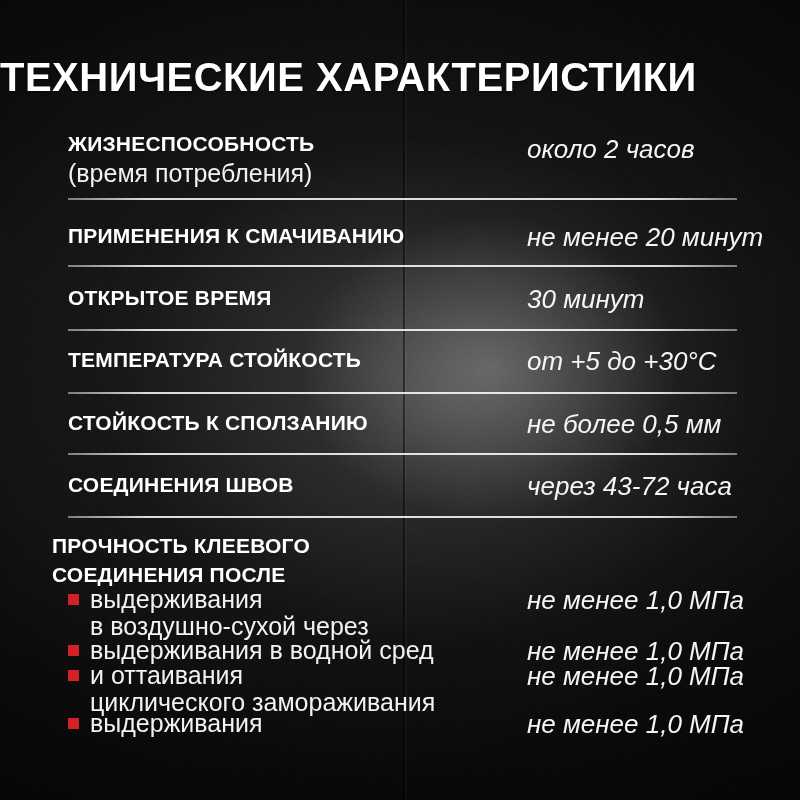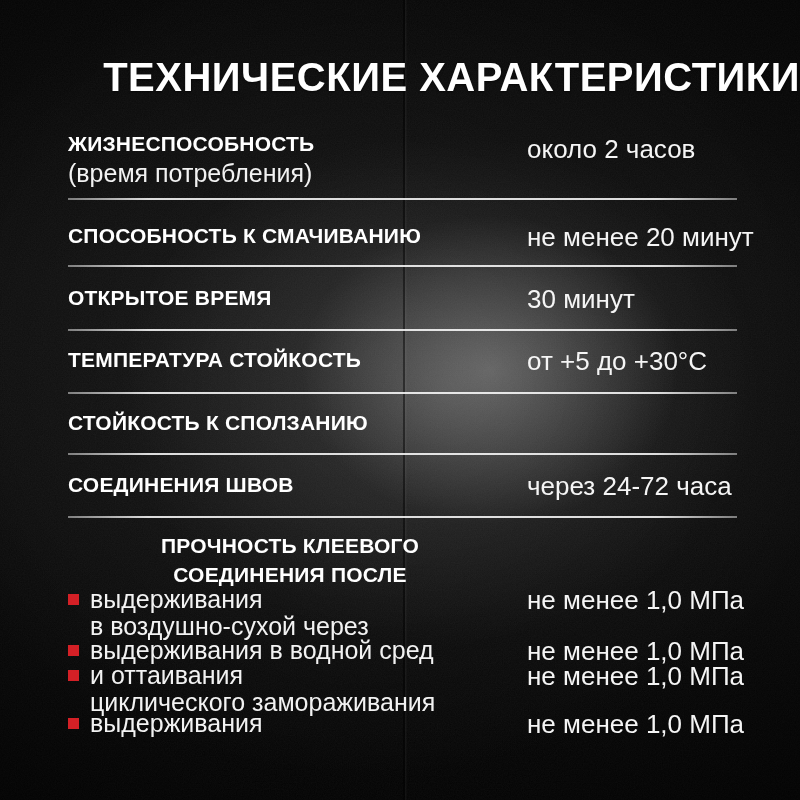--- a/index.html
+++ b/index.html
@@ -25,44 +25,44 @@
     box-shadow:1.5px 0 1px rgba(255,255,255,0.05);
   }
   .grain{position:absolute;inset:0;pointer-events:none;}
   .vignette{
     position:absolute;inset:0;pointer-events:none;
     background:radial-gradient(ellipse 115% 112% at 48% 44%, rgba(0,0,0,0) 42%, rgba(0,0,0,0.45) 72%, rgba(0,0,0,0.88) 100%);
   }
   .content{position:absolute;inset:0;color:#fff;}
   .title{
     position:absolute;left:0;top:55px;width:800px;
-    text-align:right;
+    text-align:left;
     font-size:40px;font-weight:bold;letter-spacing:0.5px;
     color:#fff;margin:0;
     text-shadow:0 1px 2px rgba(0,0,0,0.6);
   }
   .row{position:absolute;left:68px;width:669px;}
   .sep{
     position:absolute;left:68px;width:669px;height:2px;
     background:linear-gradient(90deg, rgba(255,255,255,0.45), rgba(255,255,255,0.85) 12%, rgba(255,255,255,0.85) 88%, rgba(255,255,255,0.45));
   }
   .label{
     font-size:21px;font-weight:bold;line-height:30px;letter-spacing:0.2px;
     color:#fff;white-space:nowrap;
   }
   .note{
     font-size:25px;font-weight:normal;line-height:28px;
     color:#f2f2f2;white-space:nowrap;
   }
   .value{
     position:absolute;left:459px;top:2px;
     font-size:26px;font-weight:normal;line-height:28px;
-    color:#f5f5f5;white-space:nowrap;
+    color:#f5f5f5;white-space:nowrap;font-style:italic;
   }
-  .sec-heading{position:absolute;left:60px;width:460px;text-align:center;}
+  .sec-heading{position:absolute;left:52px;width:460px;}
   .sec-heading .label{line-height:29px;}
   .b-item{position:absolute;left:68px;width:669px;}
   .b-text{
     margin-left:22px;
     font-size:25px;font-weight:normal;line-height:27px;
     color:#f2f2f2;white-space:nowrap;
   }
   .bullet{
     position:absolute;left:0;top:8px;width:11px;height:11px;
   }
@@ -88,45 +88,46 @@
     <h1 class="title">ТЕХНИЧЕСКИЕ ХАРАКТЕРИСТИКИ</h1>
 
     <div class="row" style="top:129px">
       <div class="label">ЖИЗНЕСПОСОБНОСТЬ</div>
       <div class="note">(время потребления)</div>
       <div class="value" style="top:6px">около 2 часов</div>
     </div>
     <div class="sep" style="top:198px"></div>
 
     <div class="row" style="top:221px">
-      <div class="label">СПОСОБНОСТЬ К СМАЧИВАНИЮ</div>
+      <div class="label">ПРИМЕНЕНИЯ К СМАЧИВАНИЮ</div>
       <div class="value">не менее 20 минут</div>
     </div>
     <div class="sep" style="top:265px"></div>
 
     <div class="row" style="top:283px">
       <div class="label">ОТКРЫТОЕ ВРЕМЯ</div>
       <div class="value">30 минут</div>
     </div>
     <div class="sep" style="top:329px"></div>
 
     <div class="row" style="top:345px">
       <div class="label">ТЕМПЕРАТУРА СТОЙКОСТЬ</div>
       <div class="value">от +5 до +30°С</div>
     </div>
     <div class="sep" style="top:392px"></div>
 
     <div class="row" style="top:408px">
       <div class="label">СТОЙКОСТЬ К СПОЛЗАНИЮ</div>
+      <div class="value">не более 0,5 мм</div>
     </div>
     <div class="sep" style="top:453px"></div>
 
     <div class="row" style="top:470px">
       <div class="label">СОЕДИНЕНИЯ ШВОВ</div>
-      <div class="value">через 24-72 часа</div>
+      <div class="value">через 43-72 часа</div>
     </div>
     <div class="sep" style="top:516px"></div>
 
     <div class="sec-heading" style="top:531px">
       <div class="label">ПРОЧНОСТЬ КЛЕЕВОГО</div>
       <div class="label">СОЕДИНЕНИЯ ПОСЛЕ</div>
     </div>
 
     <div class="b-item" style="top:586px">
       <svg class="bullet" viewBox="0 0 11 11">

